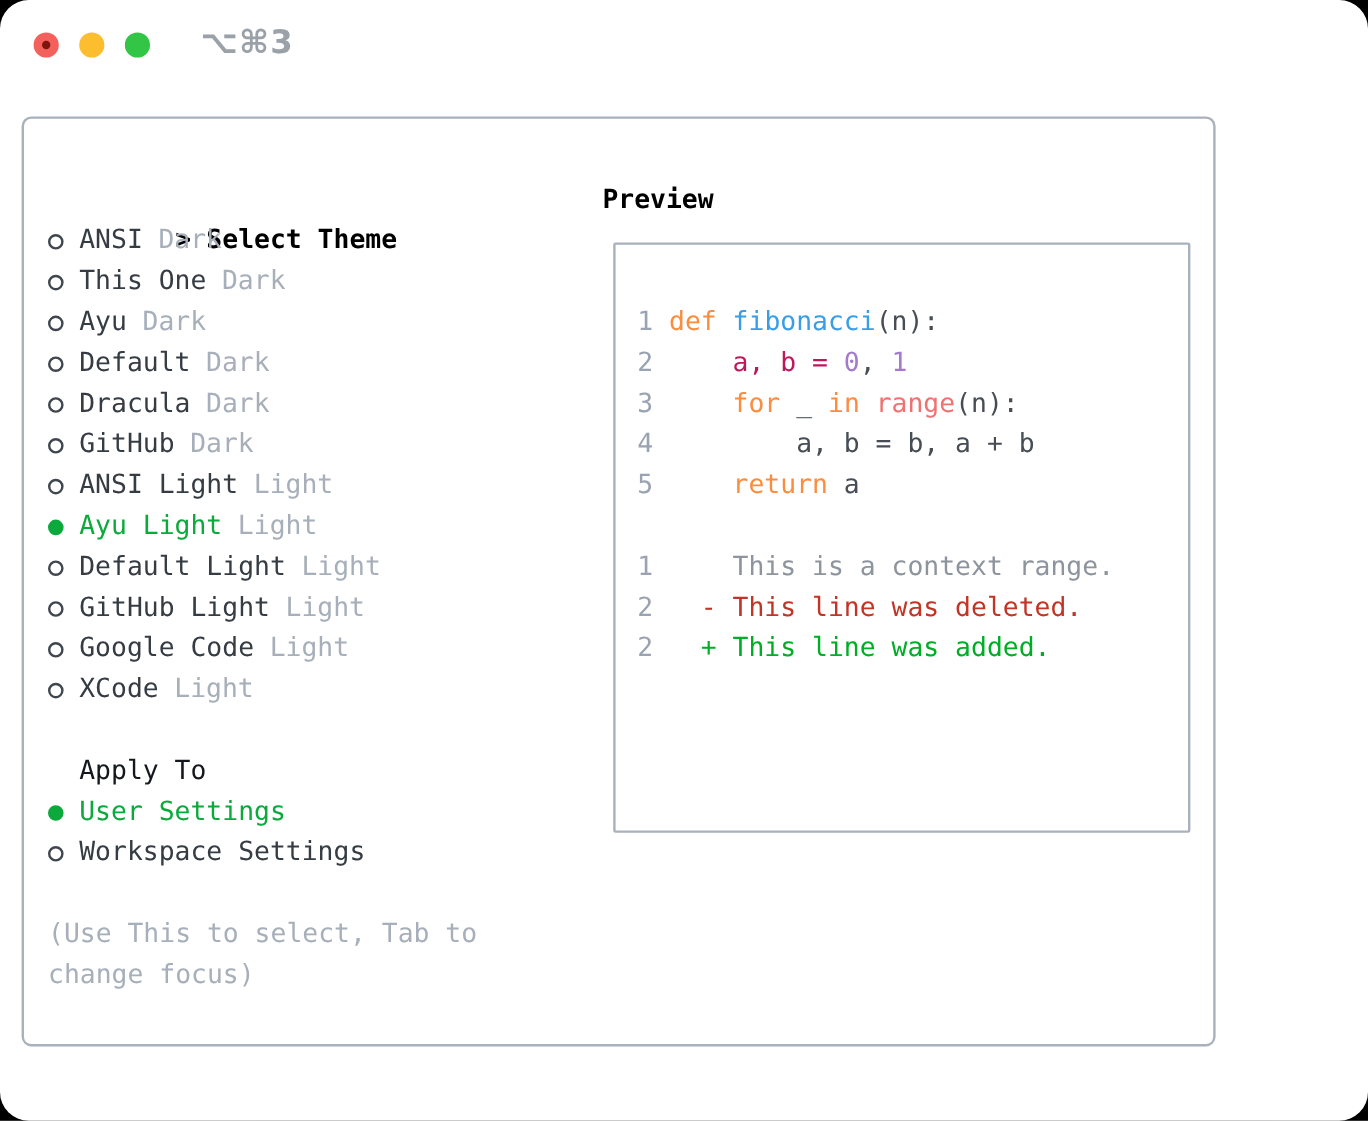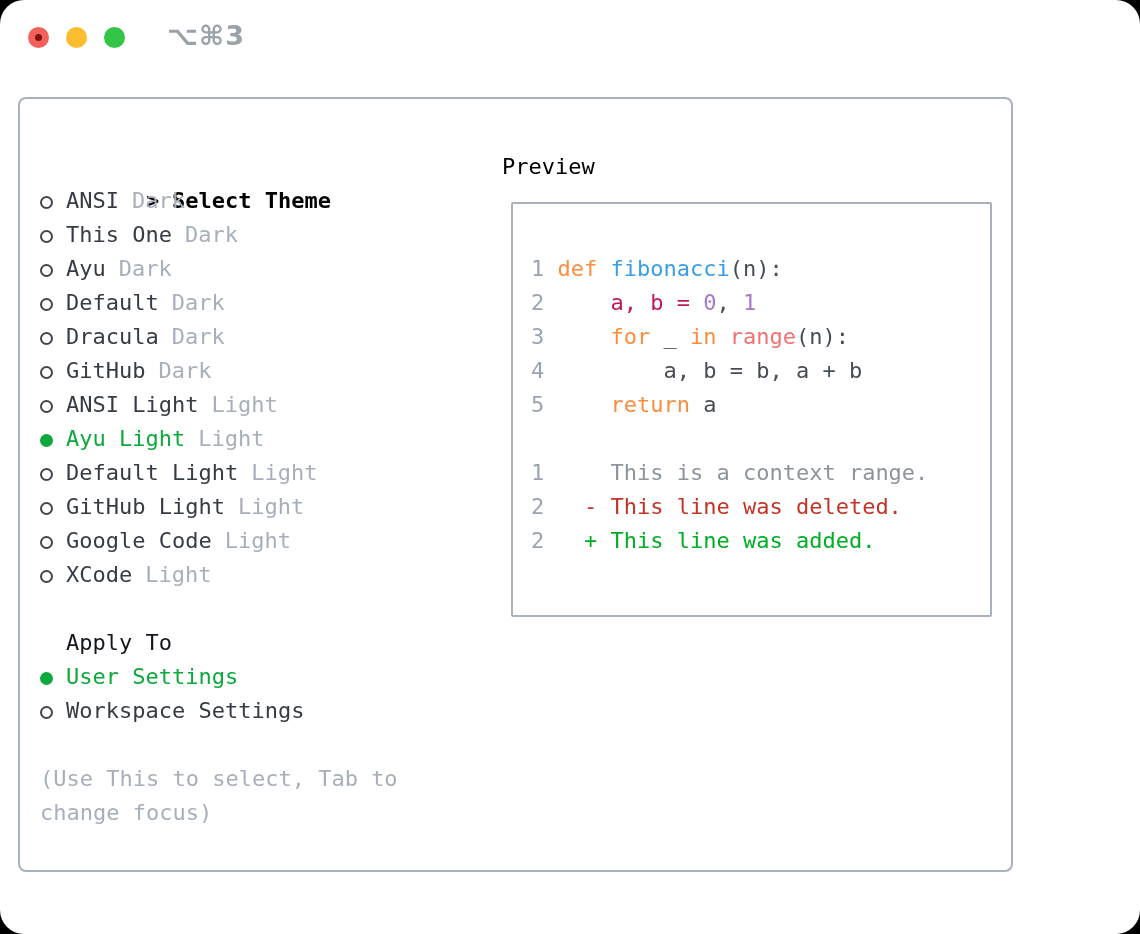--- a/index.html
+++ b/index.html
@@ -46,24 +46,24 @@
   .circle.sel{background:var(--accent_green);border-color:var(--accent_green);}
   .name{color:#363c44;}
   .name.sel{color:var(--accent_green);}
   .tag{color:var(--muted);margin-left:13px;}
   .gap-row{height:34px;}
   .apply-header{padding-left:26px;color:#14171b;}
   .hint{color:var(--muted);}
   
   .preview-heading{
     position:absolute;left:482px;top:51px;height:34px;line-height:34px;
-    font-size:22px;font-weight:normal;color:#000;
+    font-size:22px;font-weight:bold;color:#000;
   }
   .preview-box{
-    position:absolute;left:491px;top:103px;width:481px;height:415px;
+    position:absolute;left:491px;top:103px;width:481px;height:492px;
     box-sizing:border-box;border:2px solid #a9b1bc;border-radius:2px;
     padding:48px 0 0 18px;background:#fff;overflow:hidden;
   }
   .ln{color:var(--lineno);}
 </style>
 </head>
 <body>
 
 <div class="window">
 

